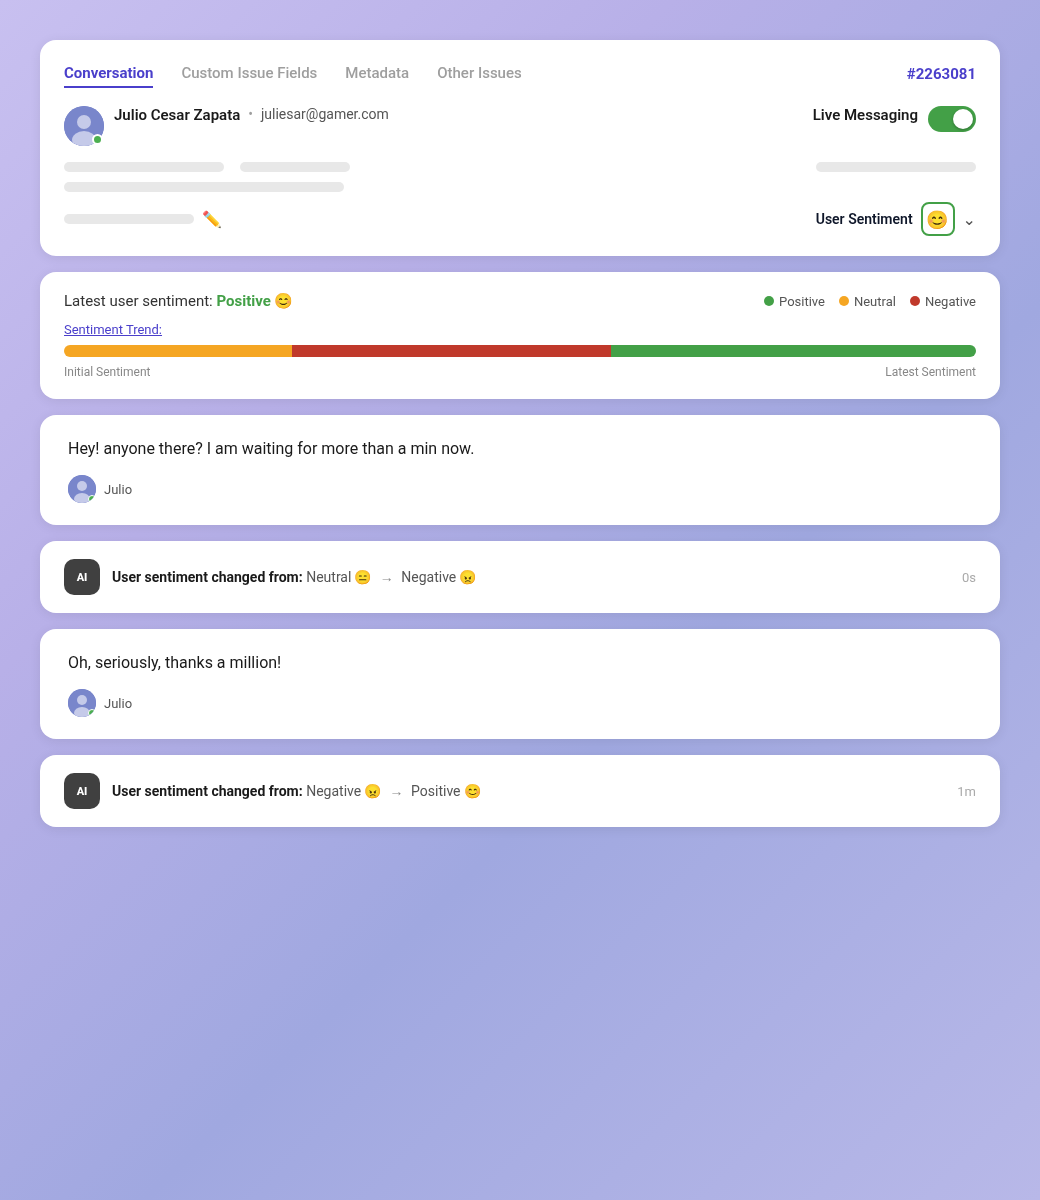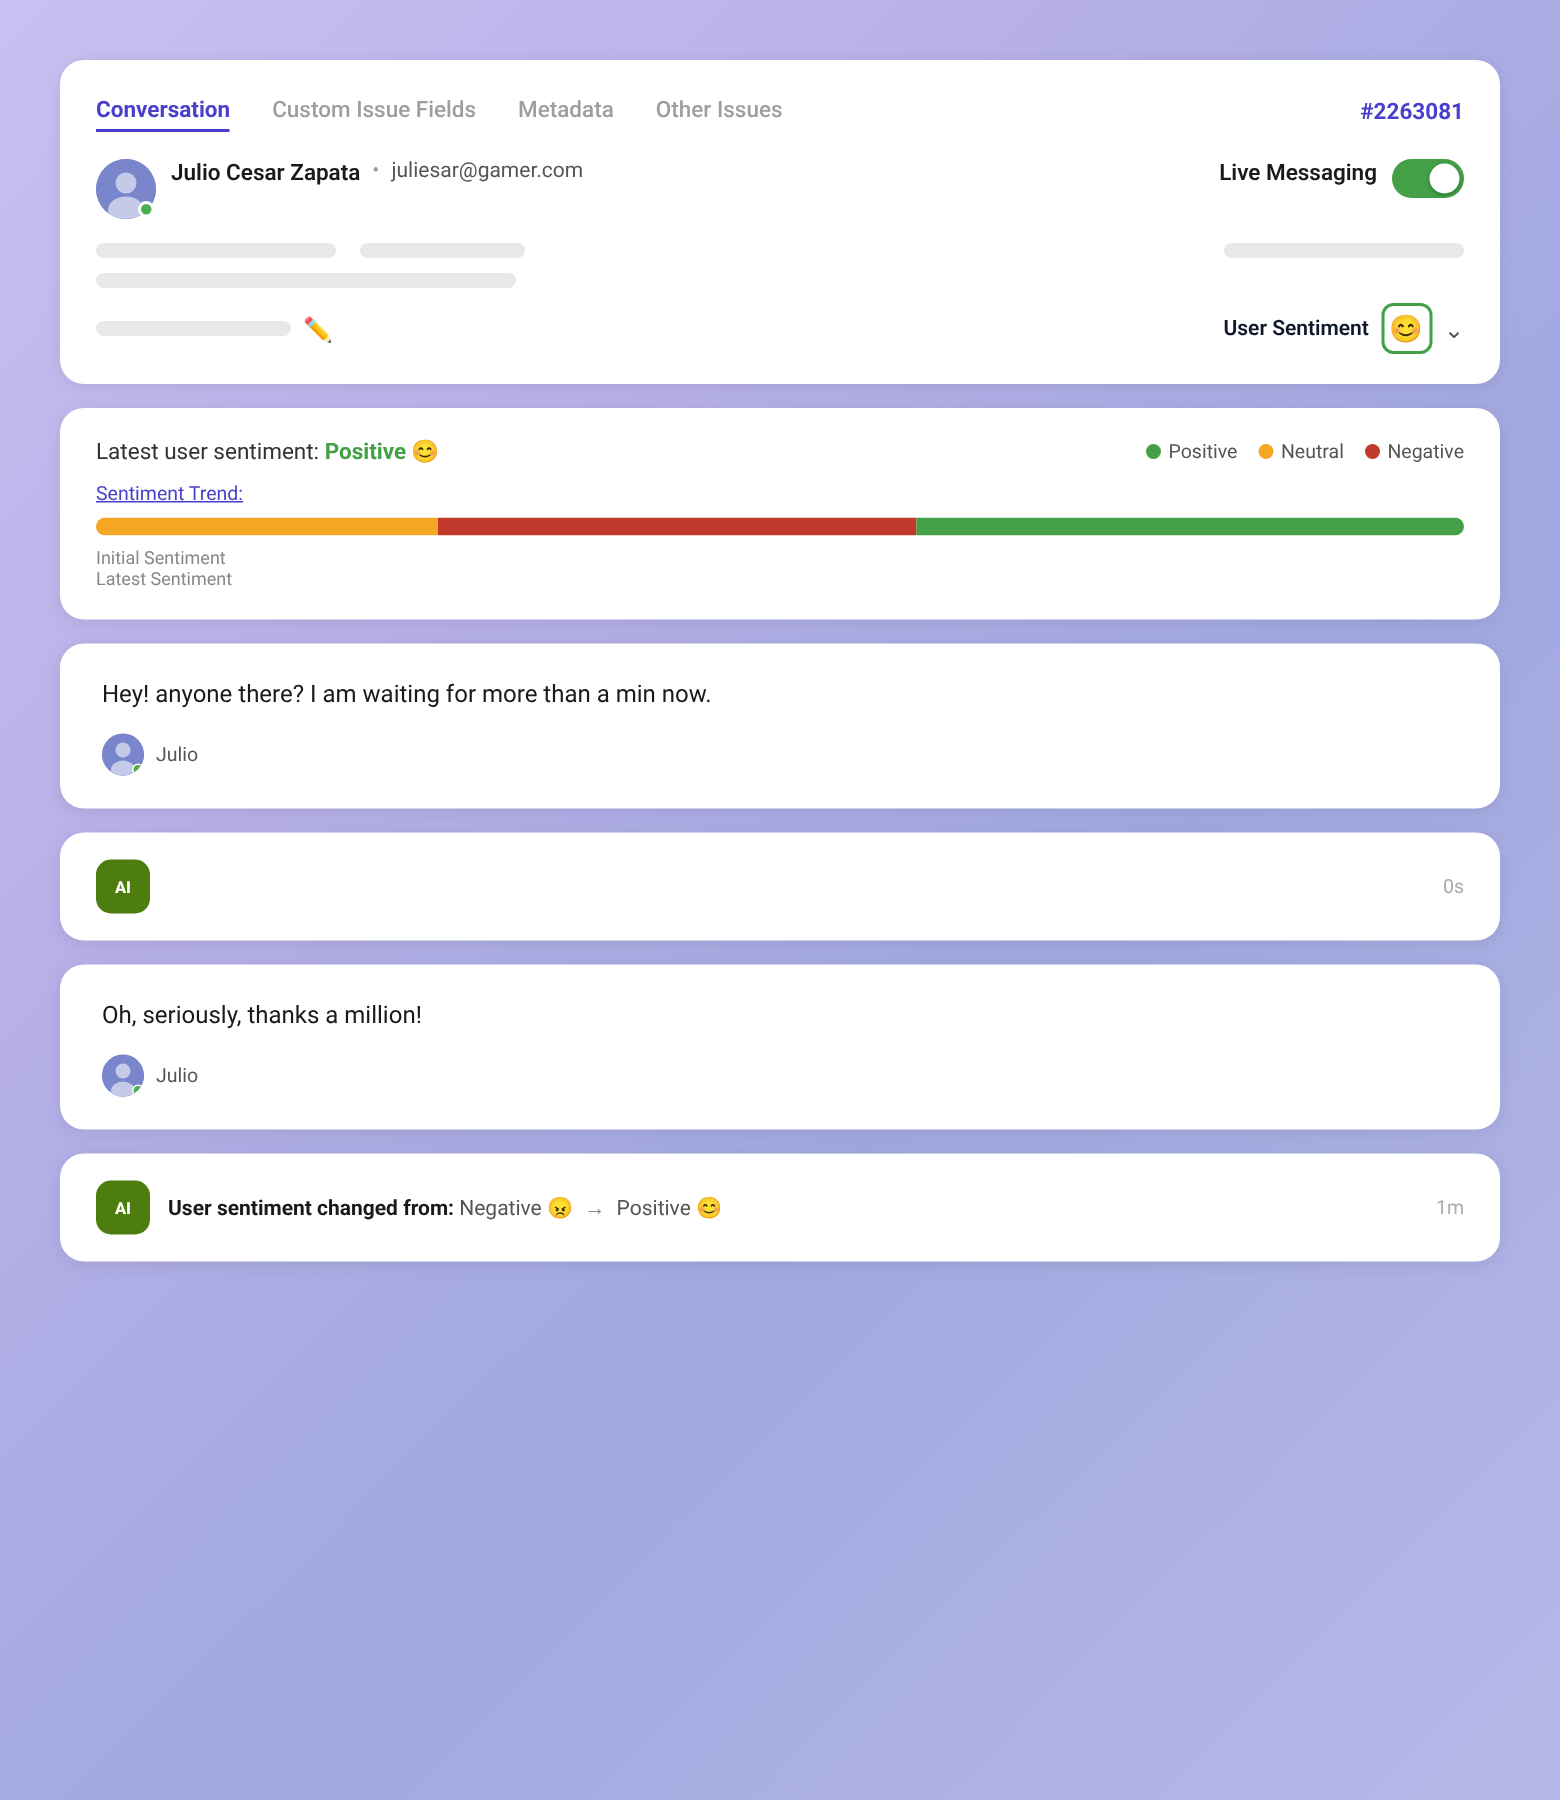--- a/index.html
+++ b/index.html
@@ -274,21 +274,20 @@
     .trend-segment-green {
       background: #43a047;
       flex: 4;
     }
 
     .trend-labels {
       display: flex;
       justify-content: space-between;
       font-size: 12px;
       color: #888;
-      flex-direction: column;
     }
 
     
     .message-card {
       padding: 22px 28px;
     }
 
     .message-text {
       font-size: 16px;
       color: #1a1a1a;
@@ -327,21 +326,21 @@
       padding: 18px 24px;
       display: flex;
       align-items: center;
       gap: 12px;
     }
 
     .ai-badge {
       width: 36px;
       height: 36px;
       border-radius: 10px;
-      background: #4d7c0f;
+      background: #404040;
       display: flex;
       align-items: center;
       justify-content: center;
       font-size: 11px;
       font-weight: 800;
       color: white;
       flex-shrink: 0;
     }
 
     .ai-text {
@@ -471,20 +470,29 @@
           <ellipse cx="14" cy="24" rx="8" ry="6" fill="#c5cae9"></ellipse>
         </svg>
         <div style="position:absolute;bottom:0;right:0;width:8px;height:8px;border-radius:50%;background:#4caf50;border:1.5px solid white;"></div>
       </div>
       <span class="msg-author-name">Julio</span>
     </div>
   </div>
 
   <div class="card ai-card">
     <div class="ai-badge">AI</div>
+    <div class="ai-text">
+      <span class="label">User sentiment changed from:</span>
+      <span> </span>
+      <span>Neutral</span>
+      <span>😑</span>
+      <span class="arrow-right"> → </span>
+      <span>Negative</span>
+      <span>😠</span>
+    </div>
     <div class="ai-time">0s</div>
   </div>
 
   <div class="card message-card">
     <div class="message-text">Oh, seriously, thanks a million!</div>
     <div class="message-author-row">
       <div class="msg-avatar" style="position:relative;">
         <svg width="28" height="28" viewBox="0 0 28 28" xmlns="http://www.w3.org/2000/svg">
           <circle cx="14" cy="14" r="14" fill="#7986cb"></circle>
           <circle cx="14" cy="11" r="5" fill="#c5cae9"></circle>

